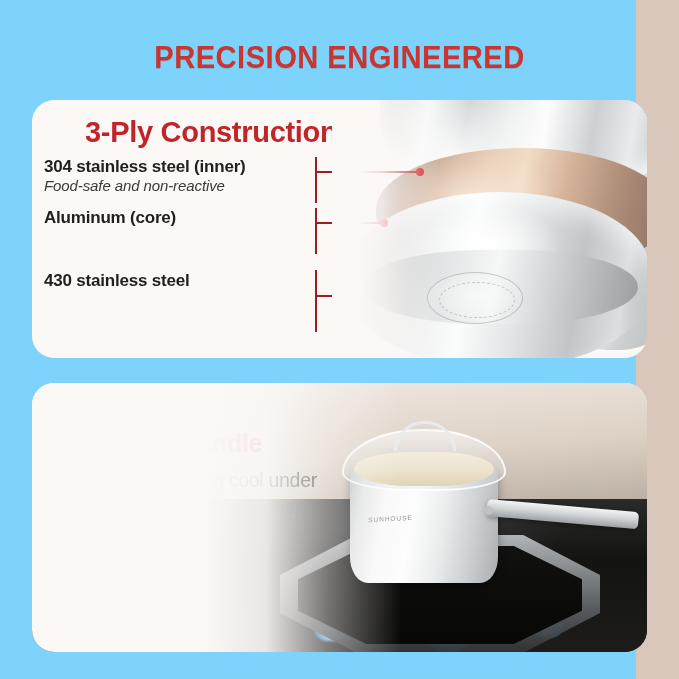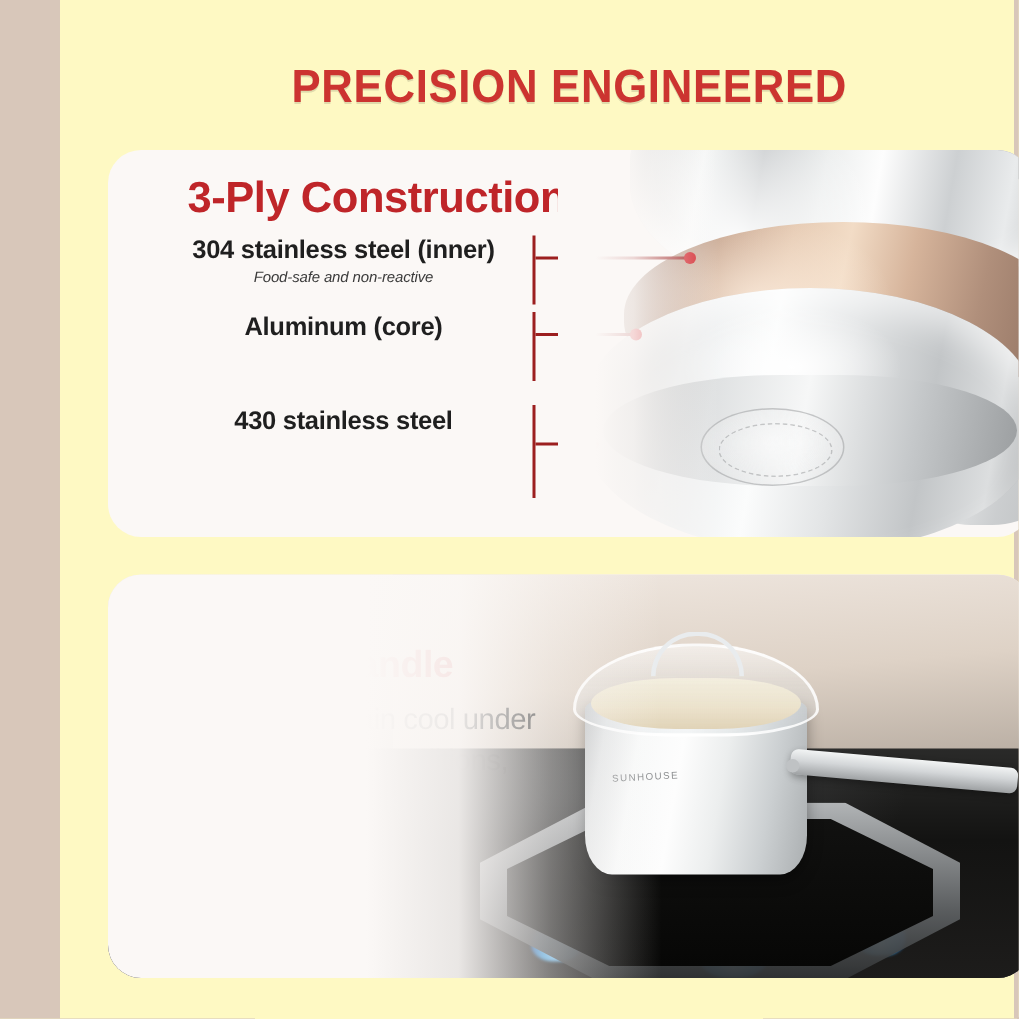--- a/index.html
+++ b/index.html
@@ -7,22 +7,21 @@
   html, body {
     width:679px; height:679px;
     overflow:hidden;
     background:#d8c7ba;
     font-family:"Liberation Sans", sans-serif;
   }
 
   #stage {
     position:relative;
     width:636px; height:679px;
-    background:#fef9c3;
-    margin-left:40px;
+    background:#7dd3fc;
   }
 
   
   .title {
     position:absolute;
     left:0; top:40px;
     width:679px;
     text-align:center;
     font-family:"Liberation Sans", sans-serif;
     font-size:31px;
@@ -51,33 +50,33 @@
     font-size:29px;
     font-weight:bold;
     color:#bf2529;
     letter-spacing:-0.3px;
   }
 
   
   .lbl {
     position:absolute;
     width:270px;
-    text-align:center;
-    right:323px;      
+    text-align:left;
+    right:333px;      
   }
   .lbl .t1 {
     font-size:17px;
     font-weight:bold;
     color:#1f1f1f;
     letter-spacing:-0.2px;
     line-height:21px;
     white-space:nowrap;
   }
   .lbl .t2 {
-    font-size:10px;
+    font-size:15px;
     font-style:italic;
     color:#3a3a3a;
     line-height:18px;
     letter-spacing:-0.1px;
   }
   #lbl-1 { top:56px; }
   #lbl-2 { top:107px; }
   #lbl-3 { top:170px; }
 
   

